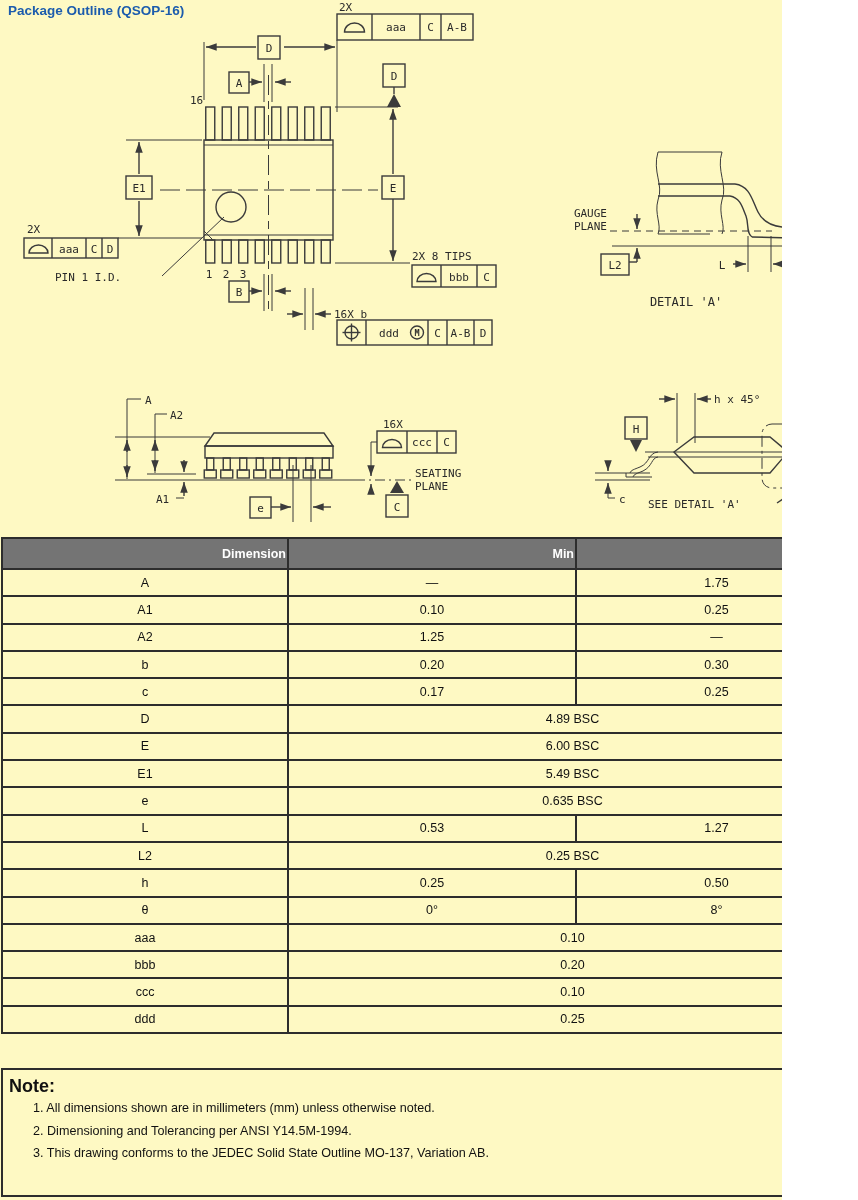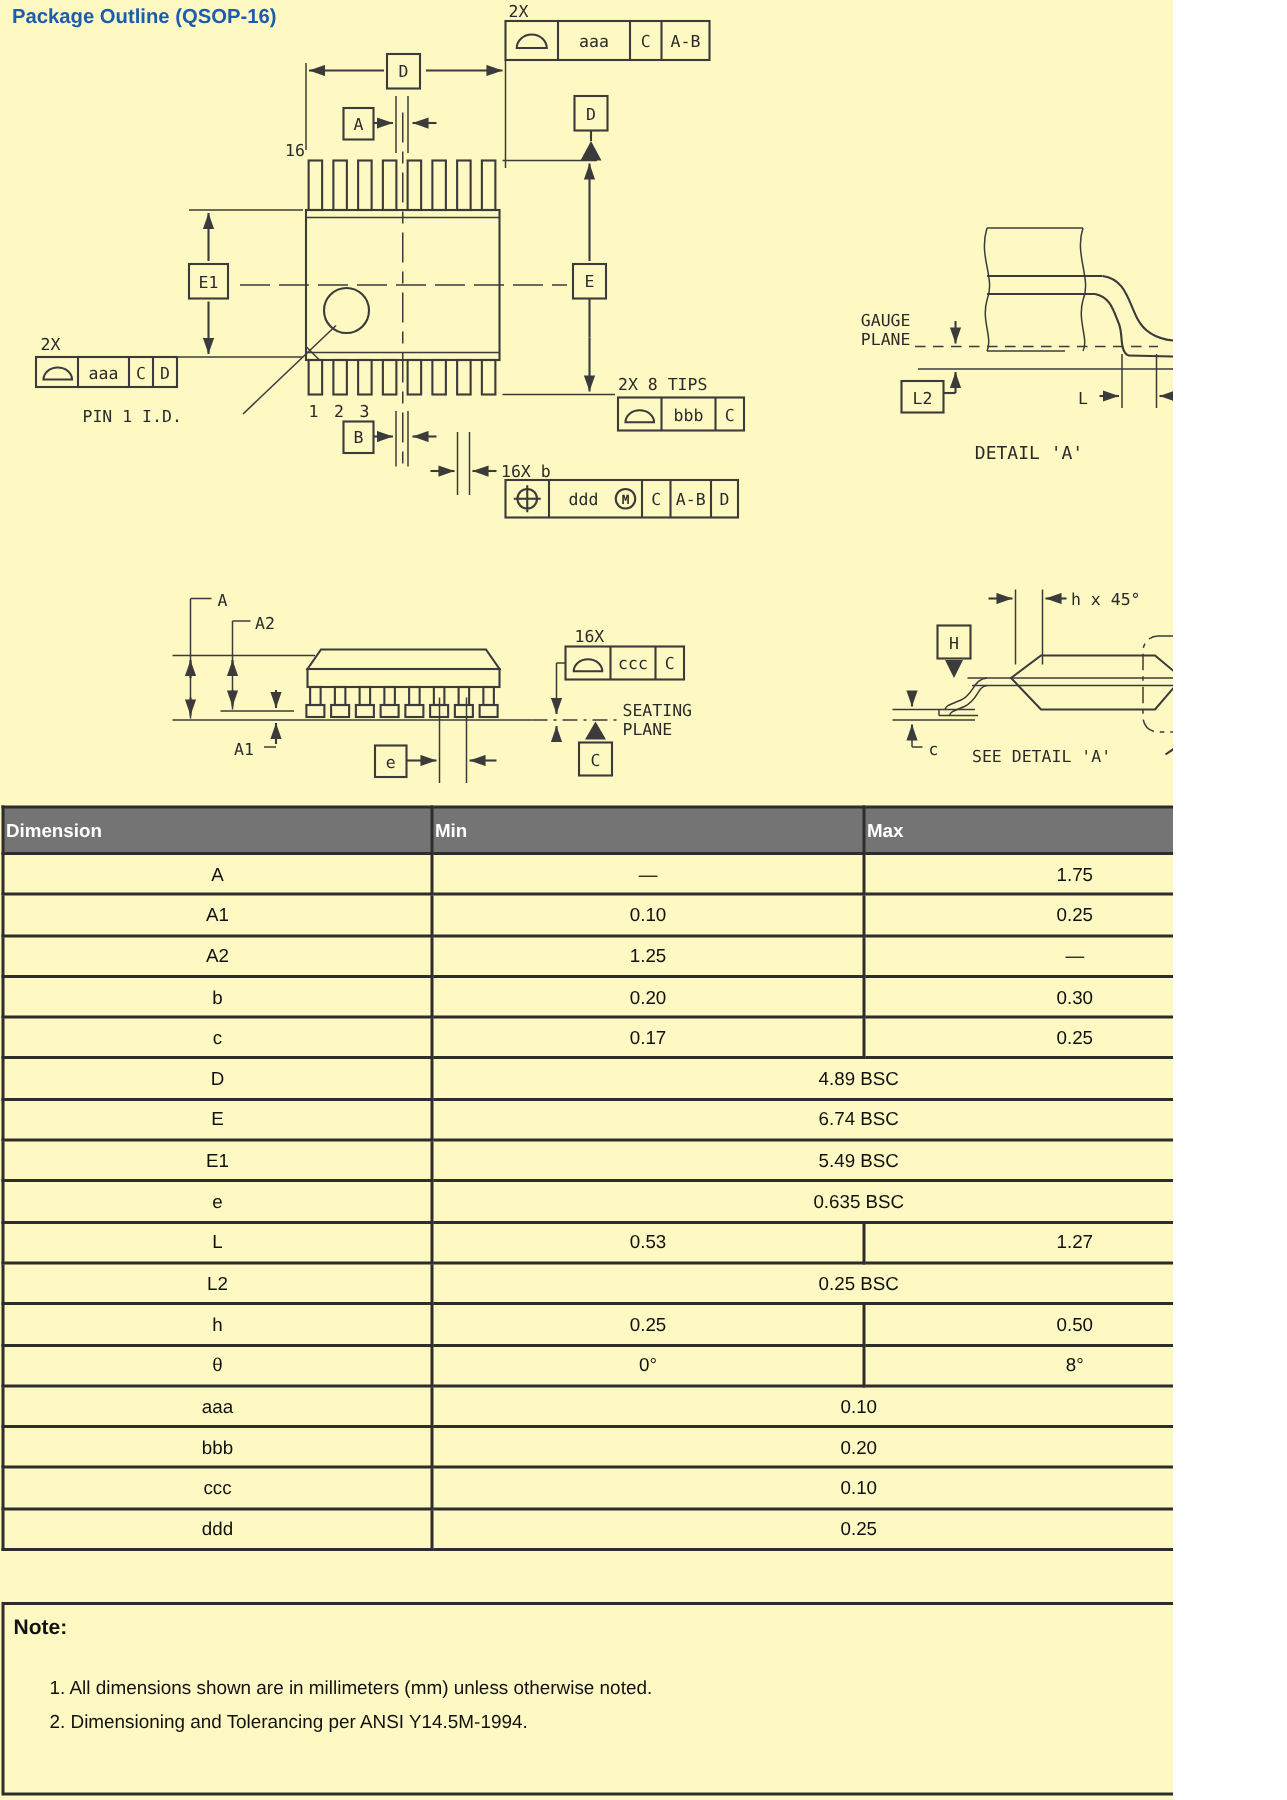--- a/index.html
+++ b/index.html
@@ -14,28 +14,28 @@
   .fl  { fill:var(--ln); stroke:none; }
   .txt { stroke:none; fill:#2a2a2a; font-family:"DejaVu Sans Mono", monospace; font-size:11px; }
   .txt.mid { text-anchor:middle; }
   .txt.end { text-anchor:end; }
   .txt.big { font-size:12px; }
   .txt.sm  { font-size:8.5px; font-weight:bold; }
 
   table.dims { position:absolute; left:1px; top:537px; width:855px; border-collapse:collapse;
                table-layout:fixed; font-size:12.5px; color:#111; }
   table.dims th { background:var(--header-bg); color:#fff; font-weight:bold; height:27px;
-                  border:2px solid var(--ink); text-align:left; }
+                  border:2px solid var(--ink); text-align:right; }
   table.dims td { border:2px solid var(--ink); height:25.3px; text-align:center; padding:0; }
   .col-dim { width:286px; } .col-min { width:288px; } .col-max { width:281px; }
 
   .notes { position:absolute; left:1px; top:1068px; width:856px; height:129px;
            box-sizing:border-box; border:2px solid var(--ink); padding:6px 10px 0 6px;
            color:#111; }
-  .notes .head { font-weight:bold; font-size:14px; margin-bottom:22px; }
+  .notes .head { font-weight:bold; font-size:18px; margin-bottom:0; }
   .notes .item { padding-left:24px; font-size:12.6px; line-height:22.5px; }
 </style>
 </head>
 <body>
 
 <div class="page">
 
   <div class="title">Package Outline (QSOP-16)</div>
 
   <svg class="drawing" width="858" height="533" viewBox="0 0 858 533">
@@ -390,21 +390,21 @@
           <td>c</td>
           <td>0.17</td>
           <td>0.25</td>
         </tr>
         <tr>
           <td>D</td>
           <td colspan="2">4.89 BSC</td>
         </tr>
         <tr>
           <td>E</td>
-          <td colspan="2">6.74 BSC</td>
+          <td colspan="2">6.00 BSC</td>
         </tr>
         <tr>
           <td>E1</td>
           <td colspan="2">5.49 BSC</td>
         </tr>
         <tr>
           <td>e</td>
           <td colspan="2">0.635 BSC</td>
         </tr>
         <tr>
@@ -443,16 +443,17 @@
           <td colspan="2">0.25</td>
         </tr>
       </tbody>
   </table>
 
   <div class="notes">
     <div class="head">Note:</div>
     <div>
         <div class="item">1. All dimensions shown are in millimeters (mm) unless otherwise noted.</div>
         <div class="item">2. Dimensioning and Tolerancing per ANSI Y14.5M-1994.</div>
+        <div class="item">3. This drawing conforms to the JEDEC Solid State Outline MO-137, Variation AB.</div>
       </div>
   </div>
 
 </div>
 
 </body></html>

